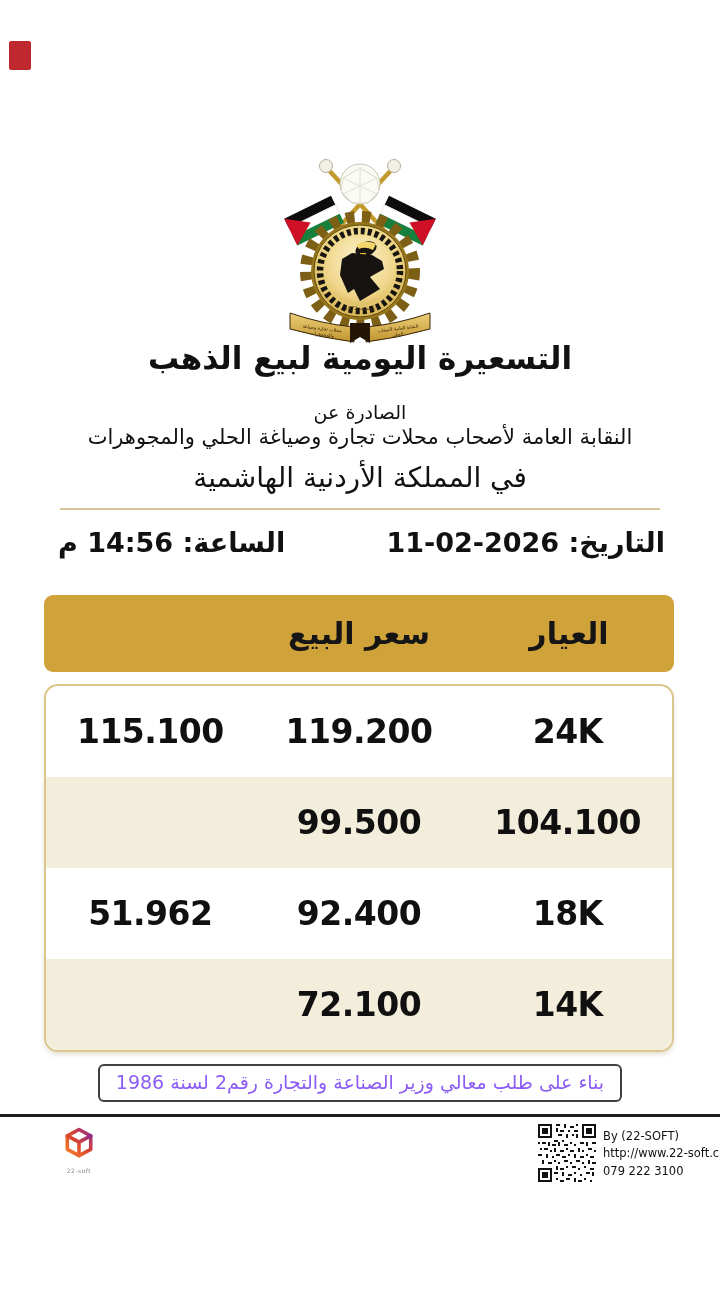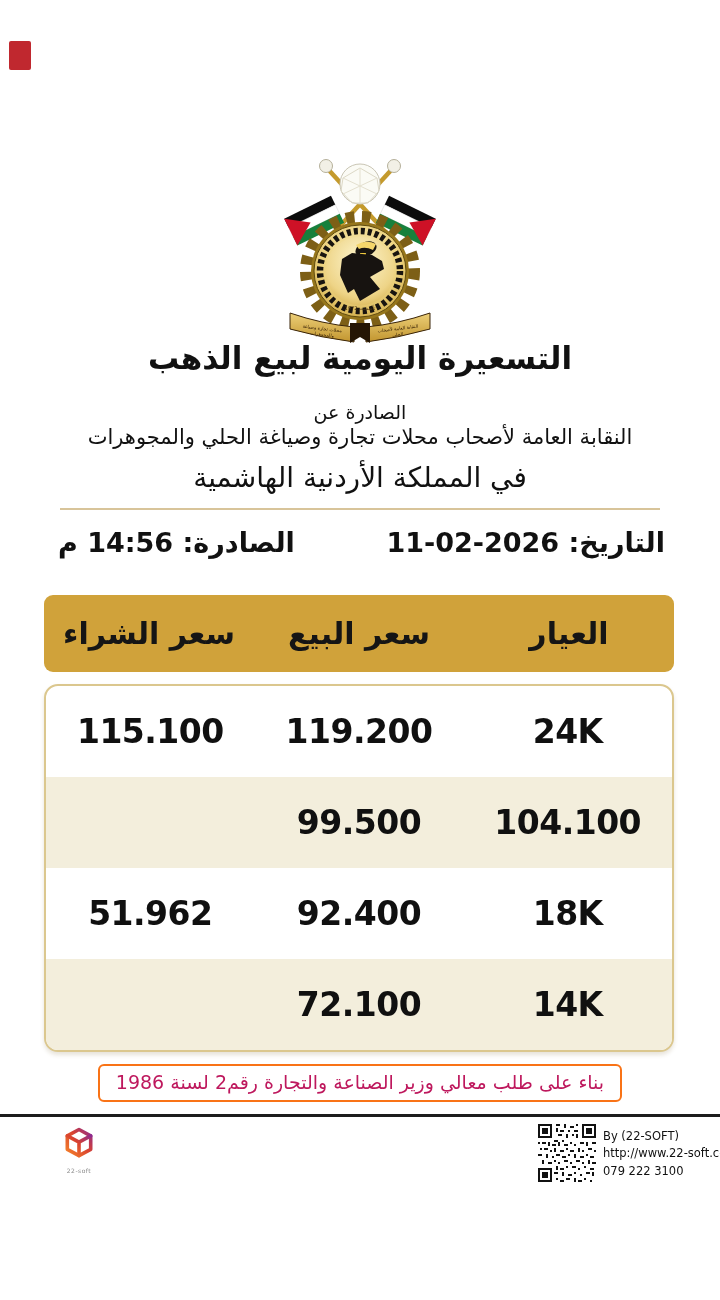--- a/index.html
+++ b/index.html
@@ -37,22 +37,22 @@
     box-shadow:0 3px 4px rgba(120,100,50,.18);
   }
   .price-row {
     display:grid; grid-template-columns:1fr 1fr 1fr; direction:rtl;
     align-items:center; text-align:center;
     font-size:33px; font-weight:bold; letter-spacing:-.5px; color:#101010;
   }
   .price-row.alt { background:#f3eedc; }
   .note-wrap { position:absolute; top:1052px; left:0; width:100%; display:flex; justify-content:center; }
   .note-box {
-    border:2px solid #f97316; border-radius:6px; padding:5px 16px 7px;
-    font-size:19px; direction:rtl; color:#be185d; background:#fff;
+    border:2px solid #404040; border-radius:6px; padding:5px 16px 7px;
+    font-size:19px; direction:rtl; color:#8b5cf6; background:#fff;
   }
   .black-line { position:absolute; top:1102px; left:0; width:720px; height:3px; background:#1c1c1c; }
   .cube-block { position:absolute; left:56px; top:1112px; width:46px; text-align:center; }
   .cube-caption { font-size:6px; color:#8a8a8a; letter-spacing:.5px; margin-top:1px; }
   .qr-block { position:absolute; left:538px; top:1112px; display:flex; gap:7px; align-items:flex-start; }
   .qr-text { font-size:11.5px; line-height:1.5; color:#111; padding-top:4px; direction:ltr; white-space:nowrap; }
 </style>
 </head>
 <body>
 
@@ -147,30 +147,29 @@
   <div class="center-line country-line" dir="rtl">في المملكة الأردنية الهاشمية</div>
 
   <div class="gold-divider"></div>
 
   <div class="date-row">
     <span>
       <span>التاريخ:</span>
       <span class="num-ltr">11-02-2026</span>
     </span>
     <span>
-      <span>الصادرة:</span>
+      <span>الساعة:</span>
       <span class="num-ltr">14:56</span>
       <span>م</span>
     </span>
   </div>
 
   <div class="price-header">
     <span>العيار</span>
     <span>سعر البيع</span>
-    <span>سعر الشراء</span>
   </div>
 
   <div class="price-body">
     <div class="price-row">
       <span>24K</span>
       <span>119.200</span>
       <span>115.100</span>
     </div>
     <div class="price-row alt">
       <span>104.100</span>

